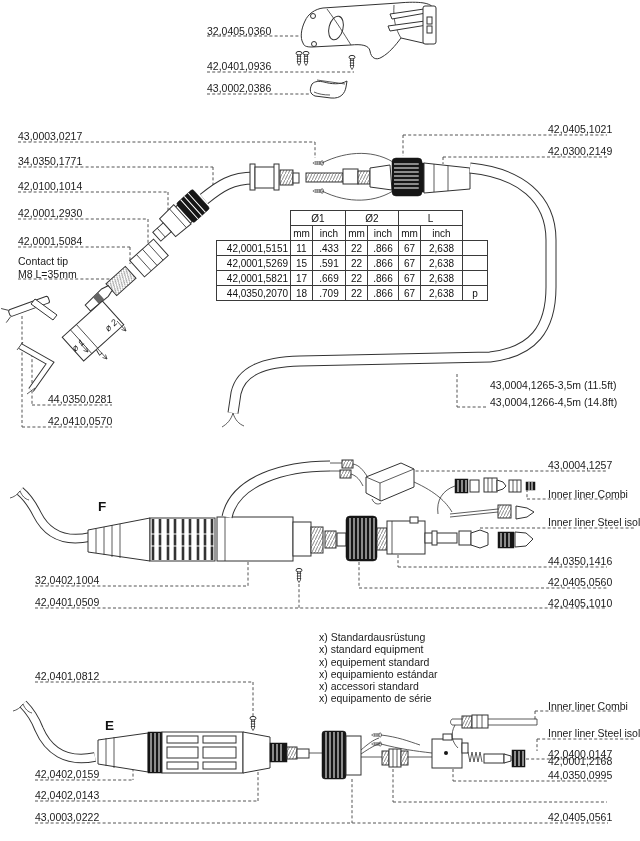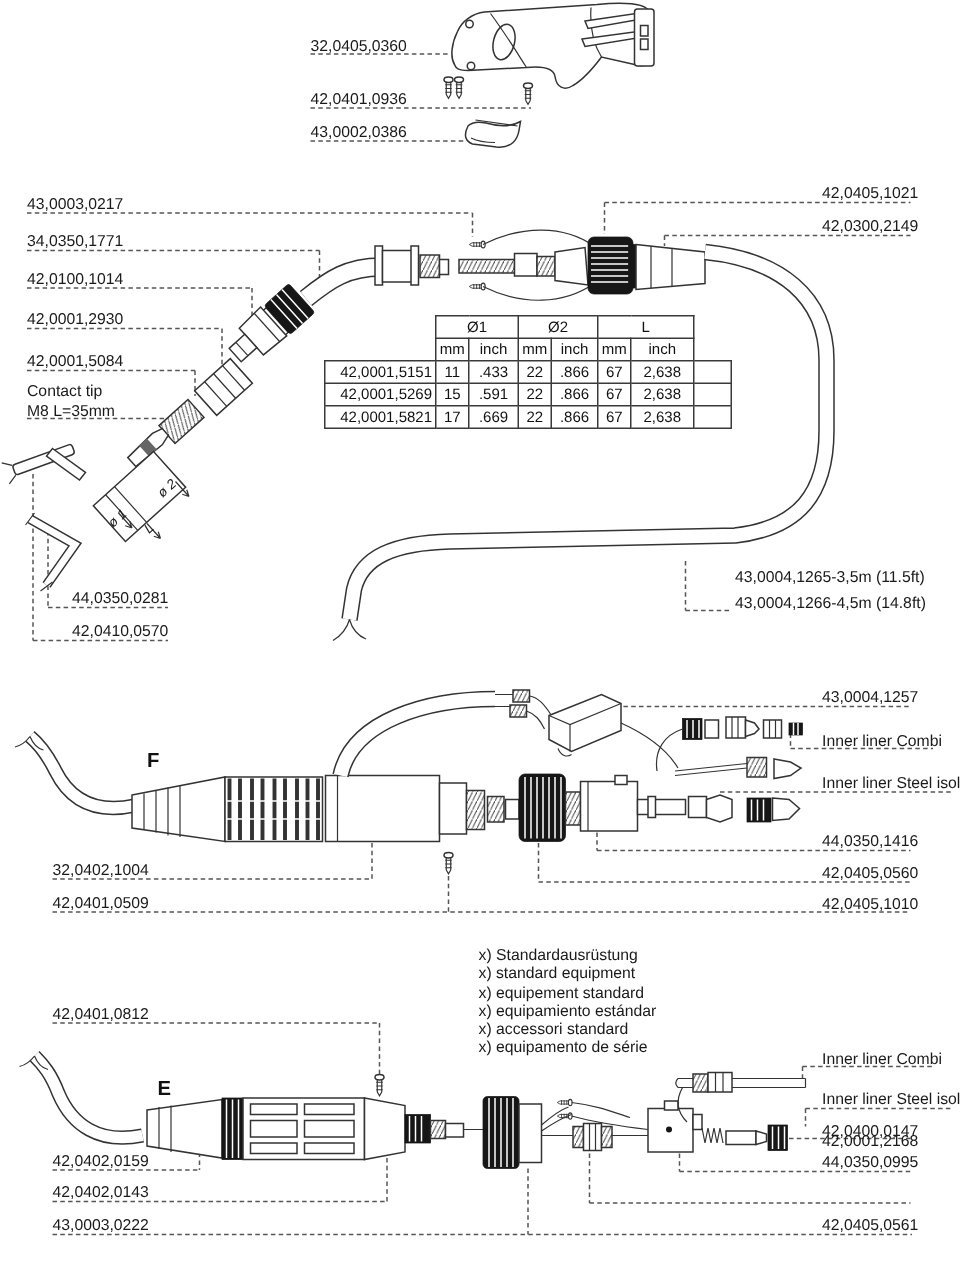--- a/index.html
+++ b/index.html
@@ -354,20 +354,30 @@
   <tr>
     <td class="part">42,0001,5821</td>
     <td>17</td>
     <td>.669</td>
     <td>22</td>
     <td>.866</td>
     <td>67</td>
     <td>2,638</td>
     <td></td>
   </tr>
+  <tr>
+    <td class="part">44,0350,2070</td>
+    <td>18</td>
+    <td>.709</td>
+    <td>22</td>
+    <td>.866</td>
+    <td>67</td>
+    <td>2,638</td>
+    <td>p</td>
+  </tr>
 </tbody>
     </table>
 
 <div class="marker" style="left:98px;top:499px">F</div>
 <div class="lbl" style="left:35px;top:575px">32,0402,1004</div>
 <div class="lbl" style="left:35px;top:597px">42,0401,0509</div>
 <div class="lbl" style="left:548px;top:460px">43,0004,1257</div>
 <div class="lbl" style="left:548px;top:489px">Inner liner Combi</div>
 <div class="lbl" style="left:548px;top:517px">Inner liner Steel isol.</div>
 <div class="lbl" style="left:548px;top:556px">44,0350,1416</div>

